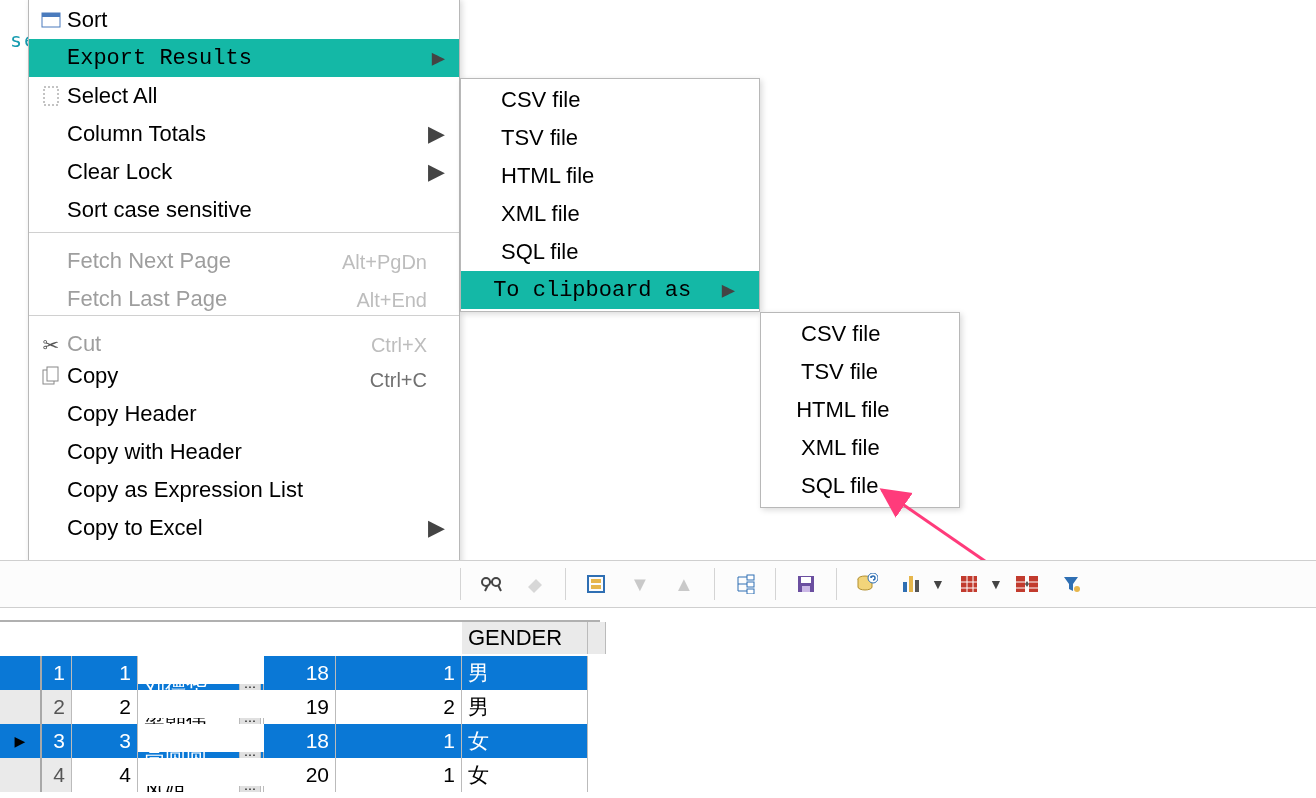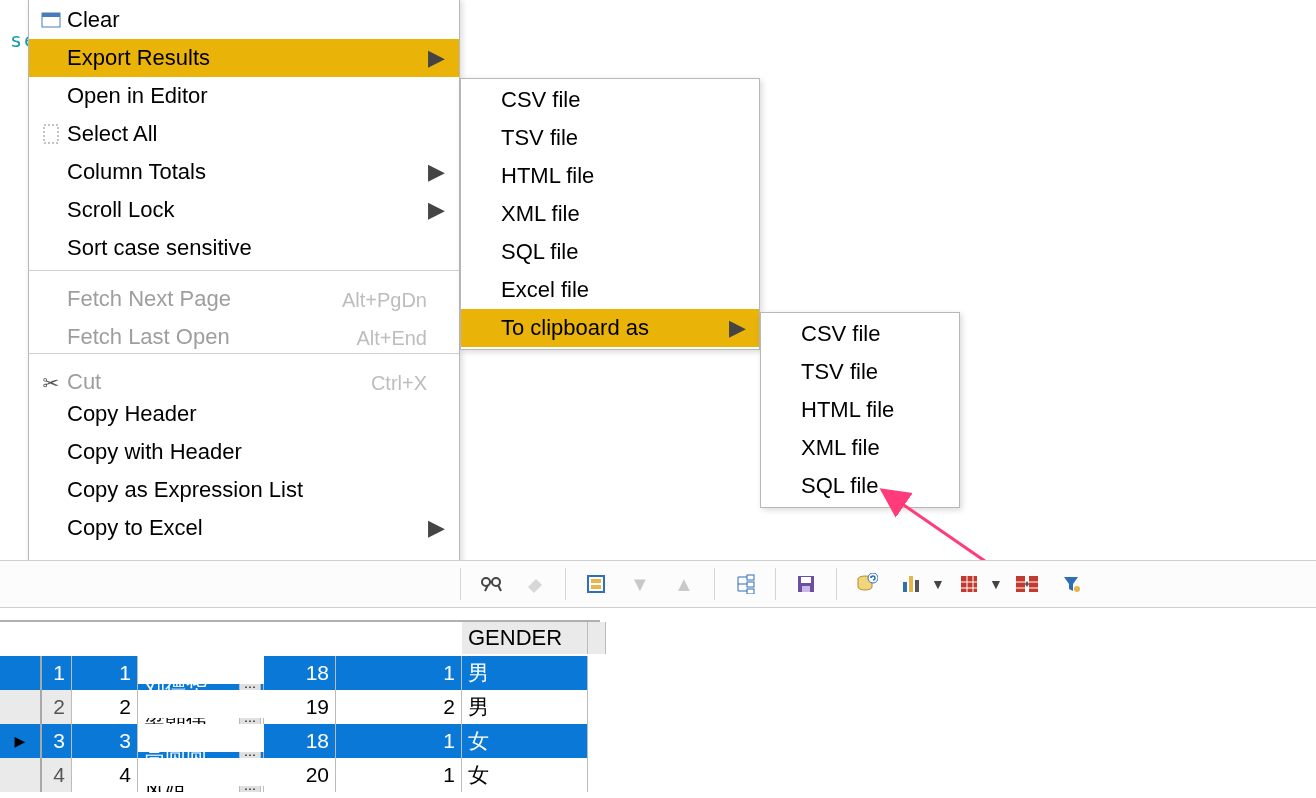--- a/index.html
+++ b/index.html
@@ -24,39 +24,39 @@
     padding: 2px 0;
   }
   .menu-item {
     display: flex;
     align-items: center;
     height: 38px;
     padding: 0 14px 0 6px;
     cursor: default;
     white-space: nowrap;
   }
-  .menu-item.highlight { background: #eab308; }
+  .menu-item.highlight { background: #14b8a6; font-family: Liberation Mono, monospace; }
   .menu-item.disabled   { color: #9e9e9e; align-items: flex-end; }
   .menu-sep { height:1px; margin:3px 0; background:#d0d0d0; }
 
   .mi-icon  { width: 32px; display:flex; justify-content:center; color:#555; }
   .mi-label { flex: 0 0 auto; }
   .mi-spacer{ flex: 1 1 auto; min-width: 30px; }
   .mi-accel { color:#707070; font-size:20px;margin-top:8px; }
   .mi-sub   { width:18px; text-align:right; color:#444; }
   .menu-item.disabled .mi-accel { color:#bdbdbd; }
 
   
   #menu1 { left: 28px; top: -2px; width: 432px; }
   
   #menu2 { left: 460px; top: 78px;  width: 300px; }
   
   #menu3 { left: 760px; top: 312px; width: 200px; }
   #menu2 .mi-icon, #menu3 .mi-icon { width: 34px; }
-  #menu2 .menu-item, #menu3 .menu-item { padding-right: 13px; }
+  #menu2 .menu-item, #menu3 .menu-item { padding-right: 24px; }
 
   
   #arrow {
     position:absolute; left:864px; top:478px; pointer-events:none;
   }
 
   
   #s-label {
     position:absolute; left:10px; top:28px;
     font-family: Consolas, monospace; color:#179cb0; font-size:20px;
@@ -127,87 +127,93 @@
 <div id="s-label">se</div>
 
 <div id="menu1" class="menu">
     <div class="menu-item">
       <span class="mi-icon">
         <svg width="20" height="16">
           <rect x="1" y="1" width="18" height="14" fill="#fff" stroke="#4a7bbd"></rect>
           <rect x="1" y="1" width="18" height="4" fill="#4a7bbd"></rect>
         </svg>
       </span>
-      <span class="mi-label">Clear</span>
+      <span class="mi-label">Sort</span>
       <span class="mi-spacer"></span>
       <span class="mi-sub"></span>
     </div>
     <div class="menu-item highlight">
       <span class="mi-icon"></span>
       <span class="mi-label">Export Results</span>
       <span class="mi-spacer"></span>
       <span class="mi-sub">▶</span>
-    </div>
-    <div class="menu-item">
-      <span class="mi-icon"></span>
-      <span class="mi-label">Open in Editor</span>
-      <span class="mi-spacer"></span>
-      <span class="mi-sub"></span>
     </div>
     <div class="menu-item">
       <span class="mi-icon">
         <svg width="18" height="20">
           <rect x="2" y="1" width="14" height="18" fill="none" stroke="#888" stroke-dasharray="2 2"></rect>
         </svg>
       </span>
       <span class="mi-label">Select All</span>
       <span class="mi-spacer"></span>
       <span class="mi-sub"></span>
     </div>
     <div class="menu-item">
       <span class="mi-icon"></span>
       <span class="mi-label">Column Totals</span>
       <span class="mi-spacer"></span>
       <span class="mi-sub">▶</span>
     </div>
     <div class="menu-item">
       <span class="mi-icon"></span>
-      <span class="mi-label">Scroll Lock</span>
+      <span class="mi-label">Clear Lock</span>
       <span class="mi-spacer"></span>
       <span class="mi-sub">▶</span>
     </div>
     <div class="menu-item">
       <span class="mi-icon"></span>
       <span class="mi-label">Sort case sensitive</span>
       <span class="mi-spacer"></span>
       <span class="mi-sub"></span>
     </div>
     <div class="menu-sep"></div>
     <div class="menu-item disabled">
       <span class="mi-icon"></span>
       <span class="mi-label">Fetch Next Page</span>
       <span class="mi-spacer"></span>
       <span class="mi-accel">Alt+PgDn</span>
       <span class="mi-sub"></span>
     </div>
     <div class="menu-item disabled">
       <span class="mi-icon"></span>
-      <span class="mi-label">Fetch Last Open</span>
+      <span class="mi-label">Fetch Last Page</span>
       <span class="mi-spacer"></span>
       <span class="mi-accel">Alt+End</span>
       <span class="mi-sub"></span>
     </div>
     <div class="menu-sep"></div>
     <div class="menu-item disabled">
       <span class="mi-icon">
         <span style="font-size:20px">✂</span>
       </span>
       <span class="mi-label">Cut</span>
       <span class="mi-spacer"></span>
       <span class="mi-accel">Ctrl+X</span>
+      <span class="mi-sub"></span>
+    </div>
+    <div class="menu-item">
+      <span class="mi-icon">
+        <svg width="18" height="20">
+          <rect x="1" y="4" width="11" height="14" fill="#fff" stroke="#888"></rect>
+          <rect x="5" y="1" width="11" height="14" fill="#fff" stroke="#888"></rect>
+        </svg>
+      </span>
+      <span class="mi-label">Copy</span>
+      <span class="mi-spacer"></span>
+      <span class="mi-accel">Ctrl+C</span>
       <span class="mi-sub"></span>
     </div>
     <div class="menu-item">
       <span class="mi-icon"></span>
       <span class="mi-label">Copy Header</span>
       <span class="mi-spacer"></span>
       <span class="mi-sub"></span>
     </div>
     <div class="menu-item">
       <span class="mi-icon"></span>
@@ -262,26 +268,20 @@
     </div>
     <div class="menu-item">
       <span class="mi-icon"></span>
       <span class="mi-label">XML file</span>
       <span class="mi-spacer"></span>
       <span class="mi-sub"></span>
     </div>
     <div class="menu-item">
       <span class="mi-icon"></span>
       <span class="mi-label">SQL file</span>
-      <span class="mi-spacer"></span>
-      <span class="mi-sub"></span>
-    </div>
-    <div class="menu-item">
-      <span class="mi-icon"></span>
-      <span class="mi-label">Excel file</span>
       <span class="mi-spacer"></span>
       <span class="mi-sub"></span>
     </div>
     <div class="menu-item highlight">
       <span class="mi-icon"></span>
       <span class="mi-label">To clipboard as</span>
       <span class="mi-spacer"></span>
       <span class="mi-sub">▶</span>
     </div>
   </div>

